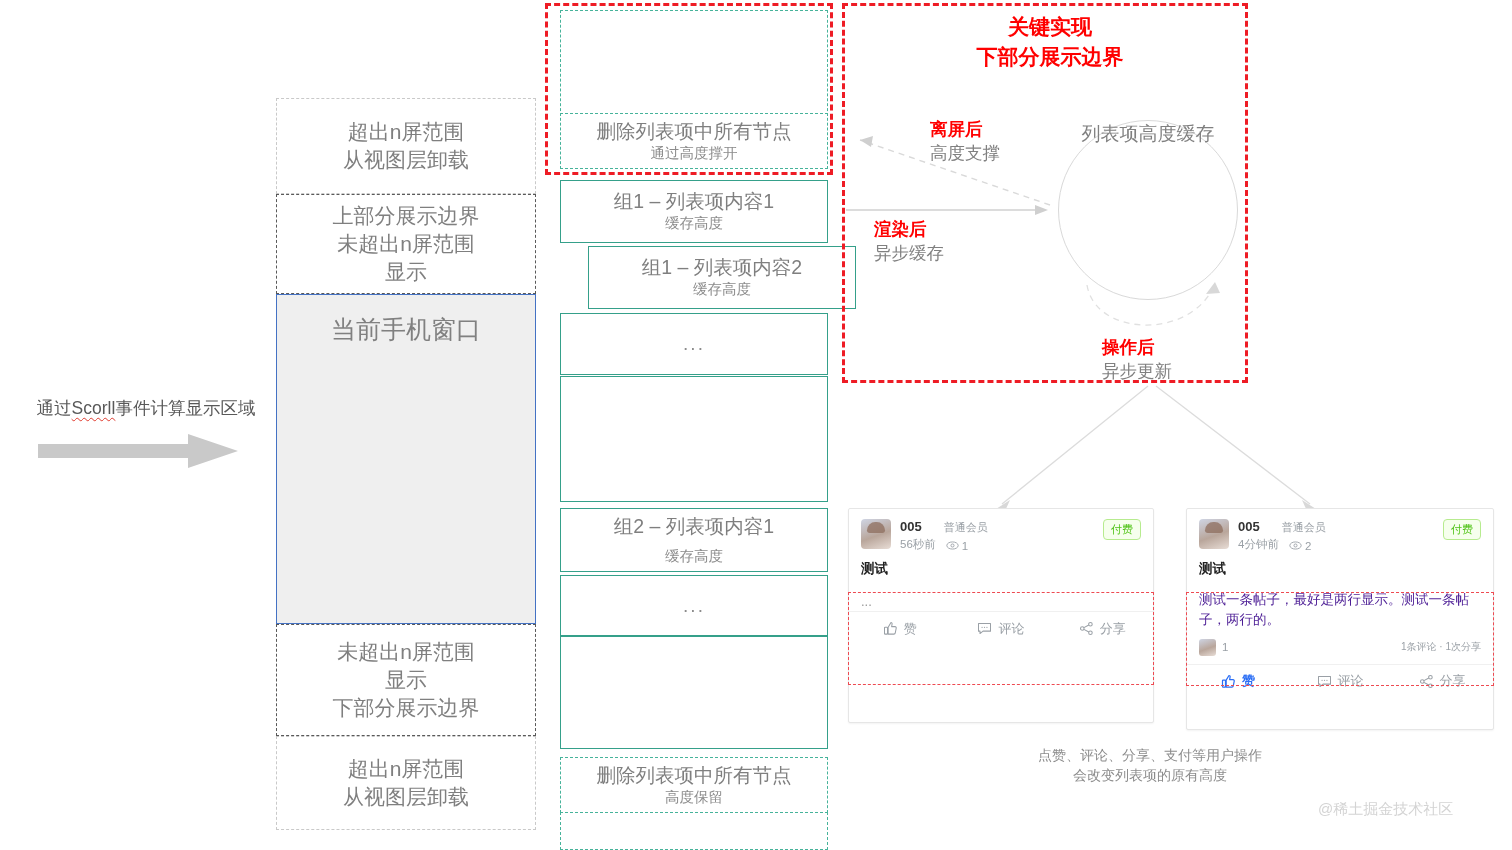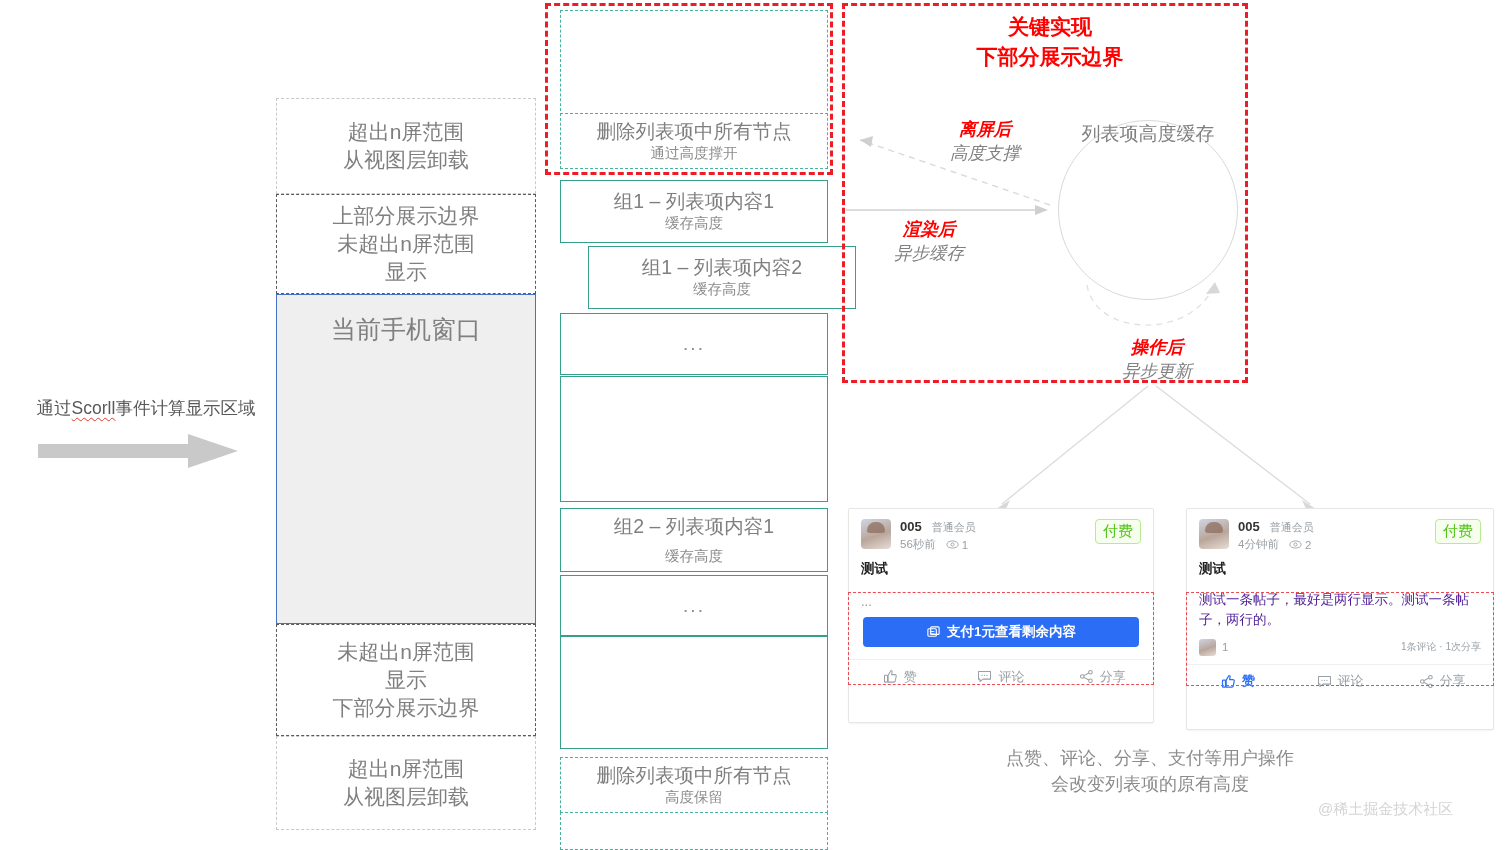--- a/index.html
+++ b/index.html
@@ -84,21 +84,21 @@
     color: #ff0000; font-weight: bold;
   }
 
   #circle-cache {
     left: 1058px; top: 120px; width: 180px; height: 180px;
     border: 1.3px solid #d9d9d9; border-radius: 50%;
     display: flex; align-items: flex-start; justify-content: center;
     color: #808080; font-size: 19px;
   }
 
-  .lbl-pair { position: absolute; text-align: center; white-space: nowrap; font-style: italic; }
+  .lbl-pair { position: absolute; text-align: left; white-space: nowrap; }
   .lbl-pair .r { display: block; font-size: 17.5px; color: #ff0000; font-weight: bold; line-height: 1.35; }
   .lbl-pair .g { display: block; font-size: 17.5px; color: #808080; line-height: 1.35; }
 
   #lbl-offscreen { left: 930px; top: 118px; width: 110px; }
   #lbl-render    { left: 874px; top: 218px; width: 110px; }
   #lbl-operate   { left: 1102px; top: 336px; width: 110px; }
 
   
   .card {
     position: absolute; background: #fff;
@@ -117,27 +117,27 @@
     flex: 0 0 30px; position: relative; overflow: hidden;
   }
   .avatar::after {
     content: ""; position: absolute; left: 6px; top: 3px;
     width: 18px; height: 11px; border-radius: 9px 9px 3px 3px;
     background: #8d6e5d; opacity: .75;
   }
   .head-txt { margin-left: 9px; flex: 1; min-width: 0; }
   .head-row1 { display: flex; align-items: baseline; }
   .uname { font-size: 13px; font-weight: bold; color: #333; }
-  .ulevel { font-size: 11px; color: #9aa0a6; margin-left: 10px; }
-  .head-row2 { display: flex; align-items: center; margin-top: 2px; }
+  .ulevel { font-size: 11px; color: #9aa0a6; margin-left: 22px; }
+  .head-row2 { display: flex; align-items: flex-end; margin-top: 2px; }
   .utime { font-size: 11.5px; color: #9aa0a6; }
   .views { display: flex; align-items: center; margin-left: 10px; font-size: 11.5px; color: #9aa0a6; }
   .views svg { margin-right: 3px; }
   .paid-badge {
-    font-size: 15px; color: #52c41a;
+    font-size: 11px; color: #52c41a;
     border: 1px solid #b7eb8f; background: #f6ffed;
     border-radius: 4px; padding: 2px 7px; margin-left: auto;
     align-self: flex-start; white-space: nowrap;
   }
   .card-title { font-size: 13.5px; font-weight: bold; color: #222; padding: 4px 12px 6px 12px; }
   .card-body  { font-size: 13.5px; color: #4c1d95; padding: 6px 12px 4px 12px; line-height: 1.5; }
   .card-ellipsis { font-size: 13px; color: #999; padding: 10px 12px 2px 12px; }
 
   .pay-btn {
     display: flex; align-items: center; justify-content: center;
@@ -166,21 +166,21 @@
   .act {
     flex: 1; display: flex; align-items: center; justify-content: center;
     font-size: 13px; color: #9aa0a6; cursor: pointer;
   }
   .act svg { margin-right: 6px; }
   .act.active { color: #2b6ef5; font-weight: bold; }
 
   
   #bottom-caption {
     left: 940px; top: 745px; width: 420px; text-align: center;
-    font-size: 18px; color: #8c8c8c; line-height: 1.45;
+    font-size: 14px; color: #8c8c8c; line-height: 1.45;
   }
   #watermark {
     left: 1318px; top: 800px; font-size: 15px; color: #d4d4d4;
   }
   svg { display: block; overflow: visible; }
 </style>
 </head>
 <body>
 
 <div id="stage">
@@ -335,29 +335,20 @@
               <circle cx="8" cy="8" r="1.9" fill="none" stroke="#9aa0a6" stroke-width="1.1"></circle>
             </svg>
             <span>1</span>
           </span>
         </div>
       </div>
       <span class="paid-badge">付费</span>
     </div>
     <div class="card-title">测试</div>
     <div class="card-ellipsis">...</div>
-    <div class="pay-btn">
-      <svg width="15" height="15" viewBox="0 0 16 16">
-        <rect x="2" y="4" width="9" height="8" rx="1" fill="none" stroke="#fff" stroke-width="1.2"></rect>
-        <rect x="5" y="2" width="9" height="8" rx="1" fill="none" stroke="#fff" stroke-width="1.2"></rect>
-        <line x1="4" y1="7" x2="9" y2="7" stroke="#fff" stroke-width="1"></line>
-        <line x1="4" y1="9.5" x2="9" y2="9.5" stroke="#fff" stroke-width="1"></line>
-      </svg>
-      <span>支付1元查看剩余内容</span>
-    </div>
     <div class="card-actions">
       <div class="act">
         <svg width="15" height="15" viewBox="0 0 16 16">
           <path d="M5.5 14V6.6l3-5c.9 0 1.4.7 1.2 1.6L9.2 6h3.6c.9 0 1.5.8 1.3 1.7l-1 5c-.1.7-.7 1.3-1.5 1.3H5.5z" fill="none" stroke="currentColor" stroke-width="1.1" stroke-linejoin="round"></path>
           <rect x="1.6" y="6.6" width="3.2" height="7.4" rx="0.7" fill="none" stroke="currentColor" stroke-width="1.1"></rect>
         </svg>
         <span>赞</span>
       </div>
       <div class="act">
         <svg width="15" height="15" viewBox="0 0 16 16">

